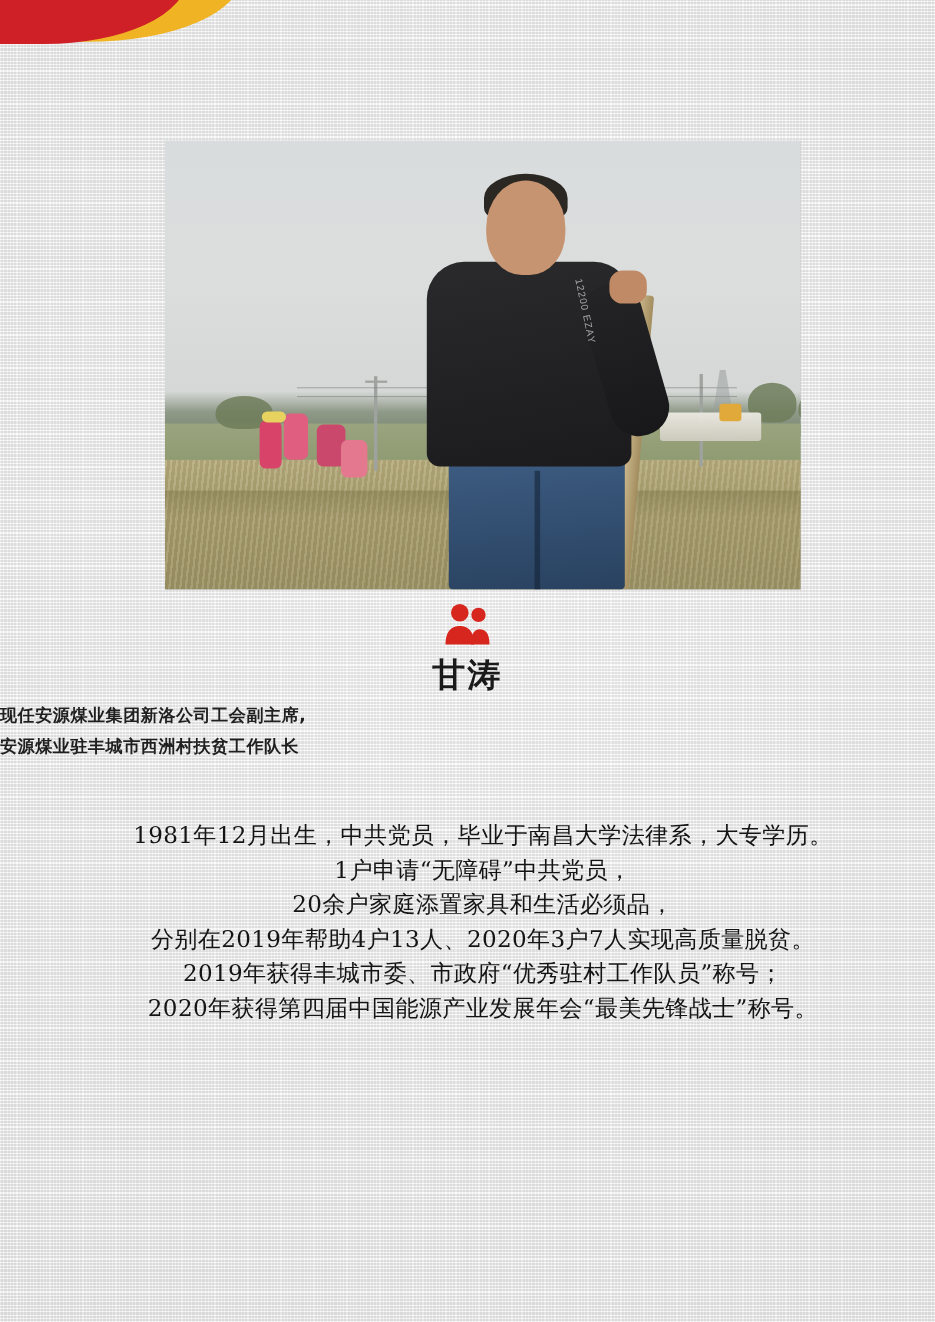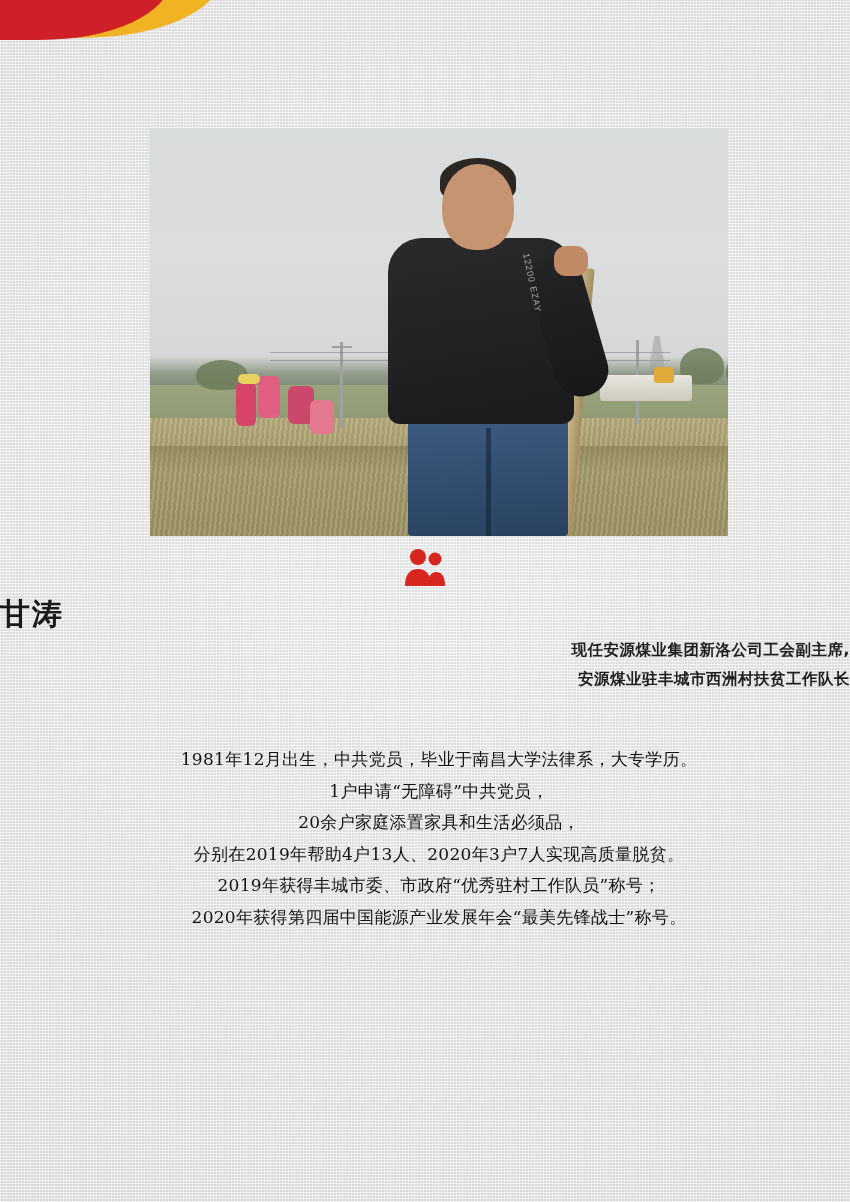--- a/index.html
+++ b/index.html
@@ -254,51 +254,51 @@
     top: 548px;
     text-align: center;
     height: 42px;
   }
   .icon-people svg { display: inline-block; }
 
   .person-name {
     position: absolute;
     left: 0; right: 0;
     top: 594px;
-    text-align: left;
+    text-align: center;
     font-size: 30px;
     font-weight: bold;
     color: #1a1a1a;
     letter-spacing: 2px;
     font-family: "DejaVu Sans", "Liberation Sans", sans-serif;
   }
 
   .titles {
     position: absolute;
     left: 0; right: 0;
     top: 636px;
-    text-align: right;
+    text-align: left;
   }
   .titles .tline {
     font-size: 15.5px;
     font-weight: bold;
     color: #1f1f1f;
     line-height: 29px;
     letter-spacing: 0.5px;
     font-family: "DejaVu Sans", "Liberation Sans", sans-serif;
   }
 
   .bio {
     position: absolute;
     left: 0; right: 0;
     top: 744px;
     text-align: center;
   }
   .bio .bline {
-    font-size: 17px;
+    font-size: 21px;
     color: #141414;
     line-height: 31.5px;
     letter-spacing: 0.3px;
     font-family: "DejaVu Serif", "Liberation Serif", serif;
     padding-left: 28px;
   }
 </style>
 </head>
 <body>
 

